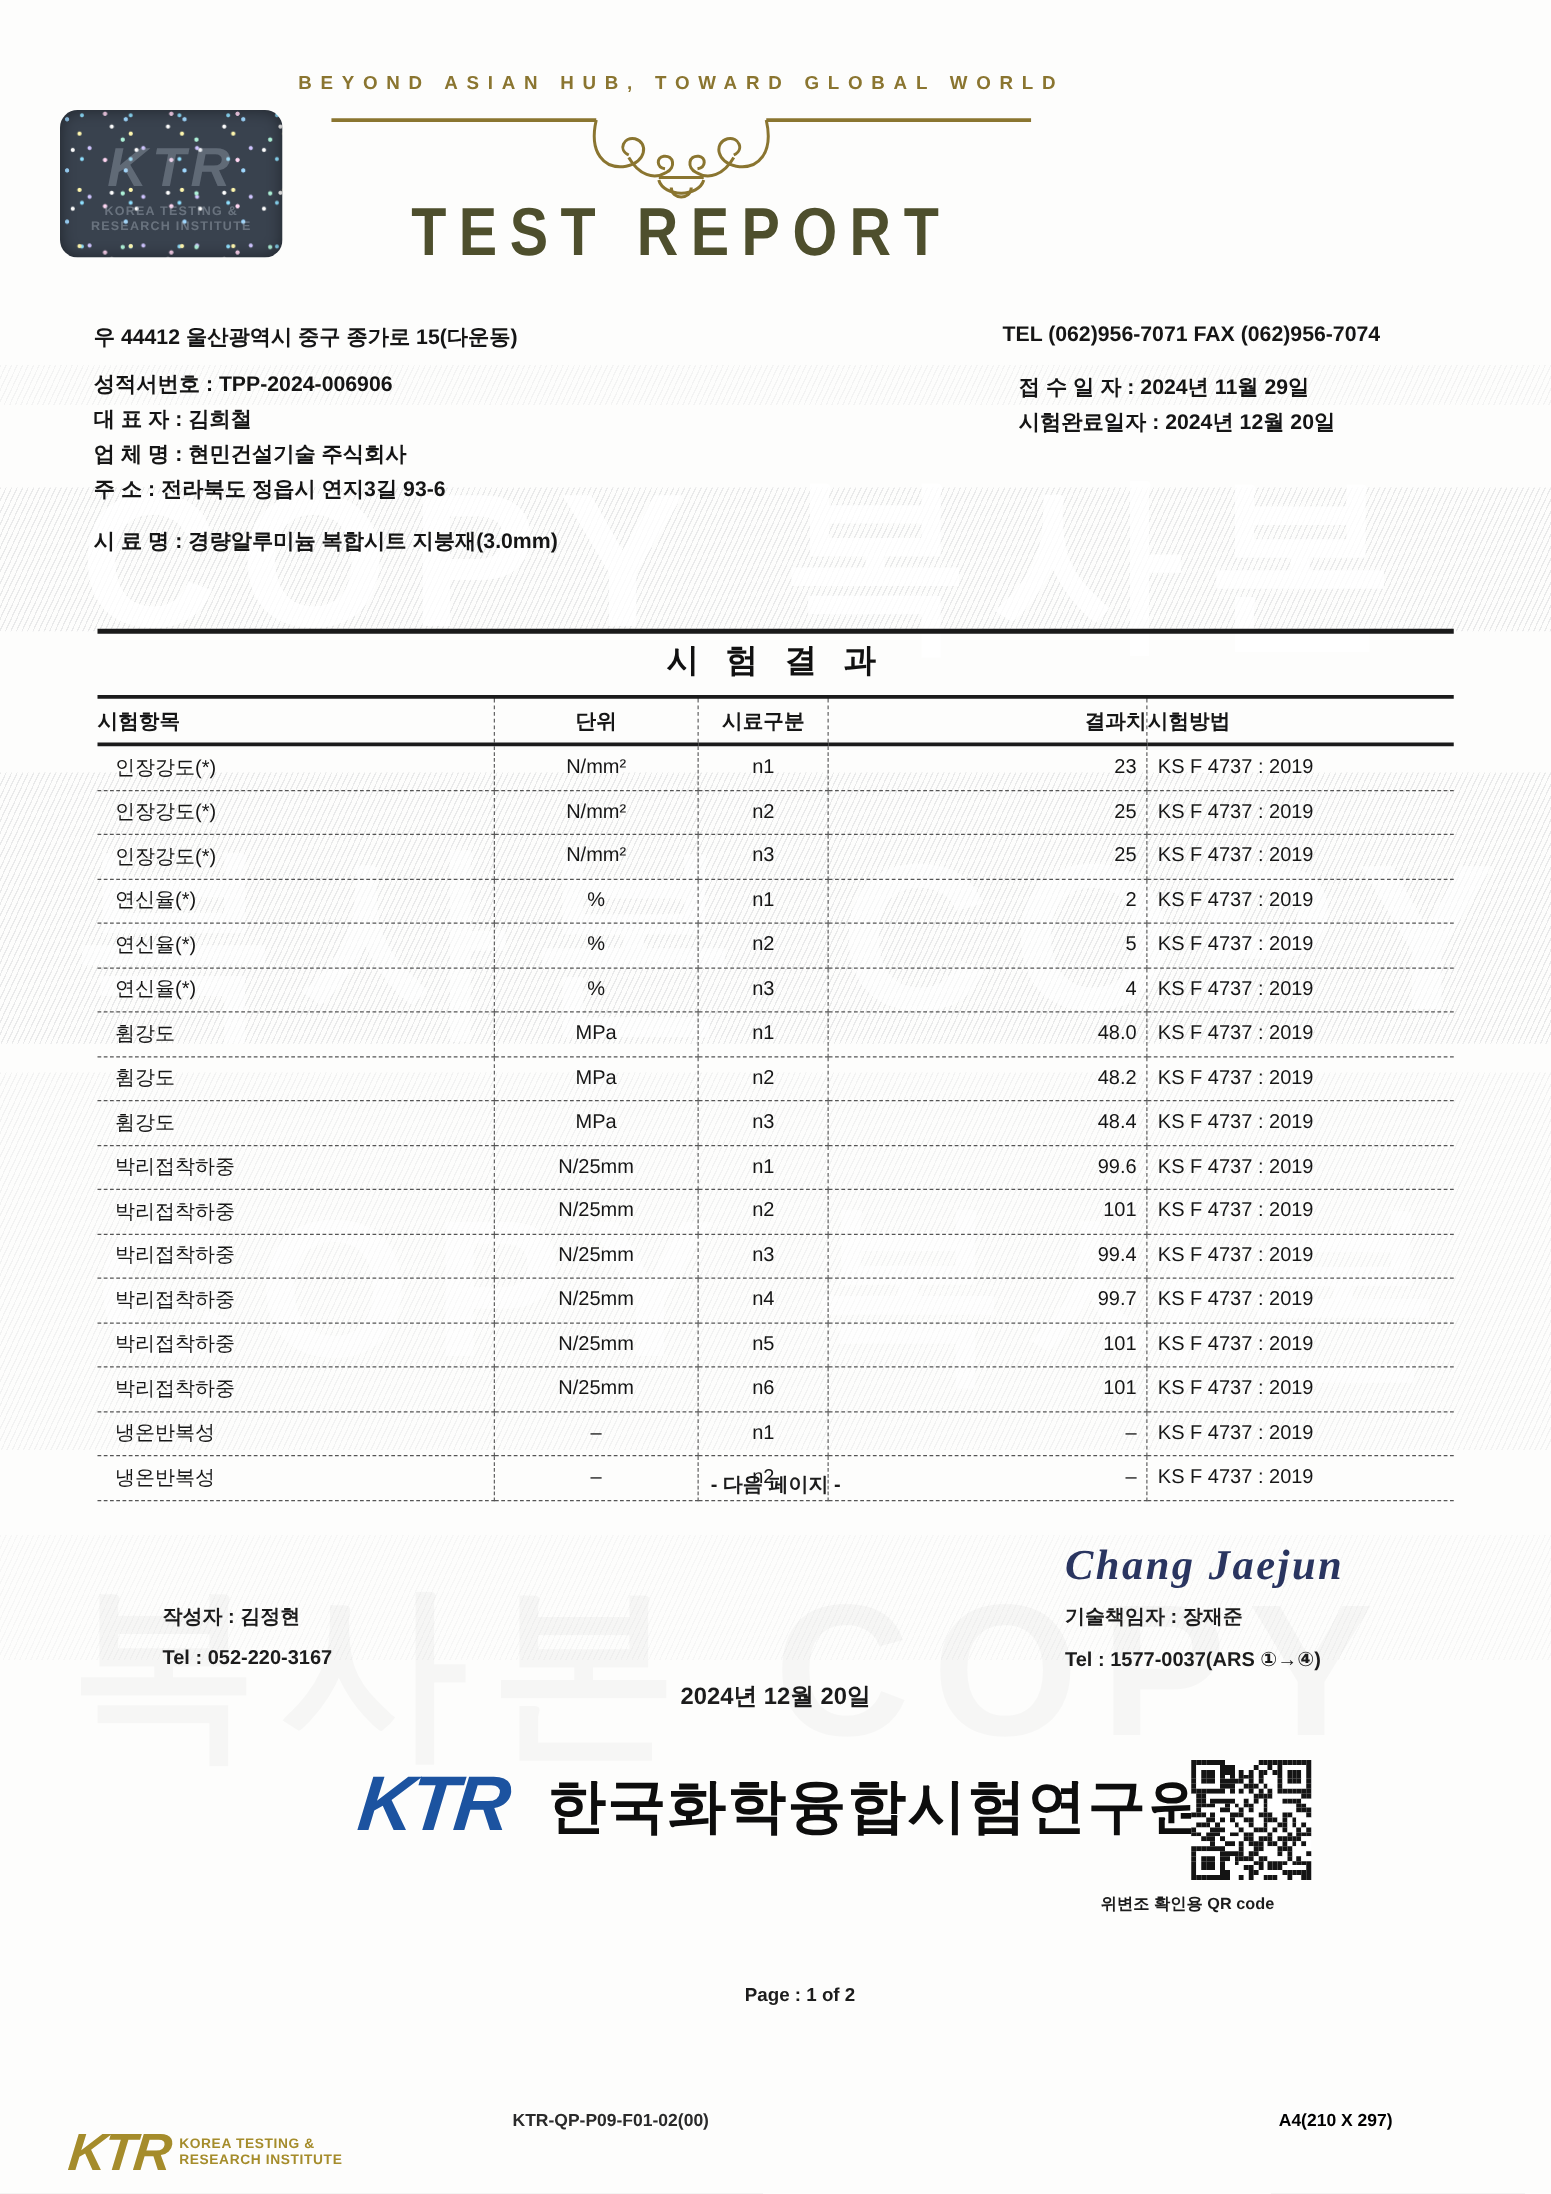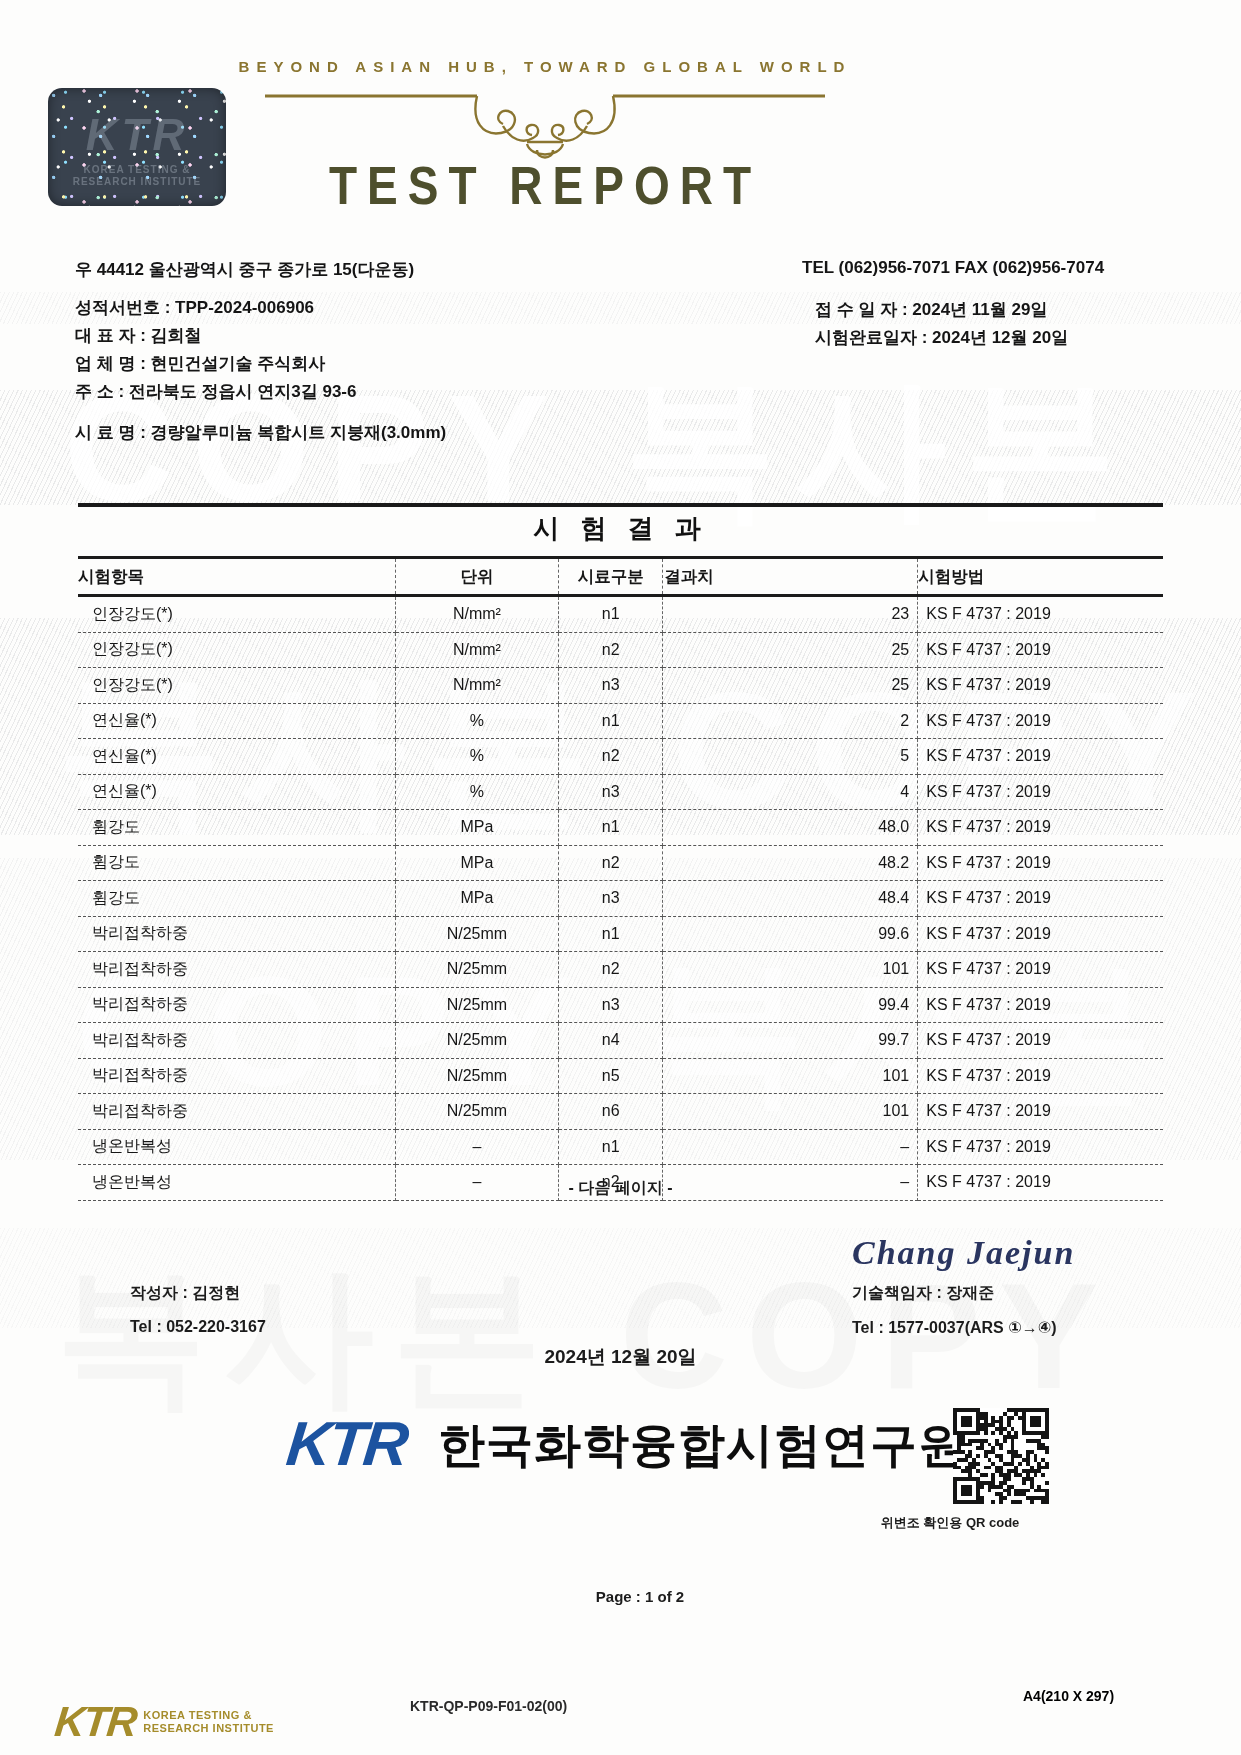--- a/index.html
+++ b/index.html
@@ -47,21 +47,21 @@
         border-top:3px solid #1b1b1b;font-size:16px;color:#161616;}
   table.results th{border-bottom:3px solid #1b1b1b;font-weight:600;height:33px;font-size:16.5px;}
   table.results td{height:32.5px;border-bottom:1px dashed #555;}
   table.results th:not(:last-child), table.results td:not(:last-child){border-right:1px dashed #666;}
   table.results .c0{width:315px;text-align:left;padding-left:14px;}
   table.results .c1{width:165px;text-align:center;}
   table.results .c2{width:105px;text-align:center;}
   table.results .c3{width:255px;text-align:right;padding-right:8px;}
   table.results .c4{width:245px;text-align:left;padding-left:8px;}
   table.results th.c0{text-align:left;padding-left:0;font-family:Liberation Mono, monospace;}
-  table.results th.c3{text-align:left;padding-right:0;}
+  table.results th.c3{text-align:right;padding-right:0;}
   table.results th.c4{text-align:left;padding-left:0;}
   .next-page{position:absolute;top:1178px;left:78px;width:1085px;text-align:center;font-size:16px;font-weight:600;}
   
   .sig{font-family:"Liberation Serif","DejaVu Serif",serif;font-style:italic;font-weight:bold;
         color:#2a3560;font-size:34px;letter-spacing:2px;white-space:nowrap;}
   .sig-l{position:absolute;top:1230px;left:130px;}
   .sig-r{position:absolute;top:1234px;left:852px;}
   .sig-label{position:absolute;font-size:16px;font-weight:600;white-space:nowrap;}
   .issue-date{position:absolute;top:1344px;left:78px;width:1085px;text-align:center;
         font-size:19px;font-weight:600;}
@@ -70,21 +70,21 @@
         letter-spacing:-3px;color:#1c53a0;transform:skewX(-6deg);}
   .org-title{position:absolute;top:1414px;left:438px;font-size:47px;font-weight:bold;color:#0d0d0d;
         letter-spacing:1px;white-space:nowrap;}
   .qr{position:absolute;top:1408px;left:953px;width:96px;height:96px;display:grid;
         grid-template-columns:repeat(25,1fr);grid-template-rows:repeat(25,1fr);background:#fff;}
   .qr b{background:#141414;} .qr i{background:#ffffff;}
   .qr-label{position:absolute;top:1514px;left:855px;width:190px;text-align:center;
         font-size:13px;font-weight:600;white-space:nowrap;}
   
   .page-num{position:absolute;top:1588px;left:0;width:1280px;text-align:center;font-size:15px;font-weight:600;}
-  .doc-code{position:absolute;top:1688px;left:410px;font-size:14px;font-weight:600;color:#2a2a2a;margin-top:10px;}
+  .doc-code{position:absolute;top:1688px;left:410px;font-size:14px;font-weight:600;color:#2a2a2a;}
   .paper-size{position:absolute;top:1688px;left:1023px;font-size:14px;font-weight:600;color:#000000;}
   .gold-logo{position:absolute;top:1698px;left:55px;display:flex;align-items:center;gap:8px;color:#a58c2b;}
   .gold-logo .g-ktr{font-size:42px;font-weight:bold;font-style:italic;letter-spacing:-2px;transform:skewX(-6deg);}
   .gold-logo .g-sub{font-size:11px;font-weight:bold;line-height:13px;letter-spacing:0.5px;}
 </style>
 </head>
 <body>
 
 <div class="page">
 

